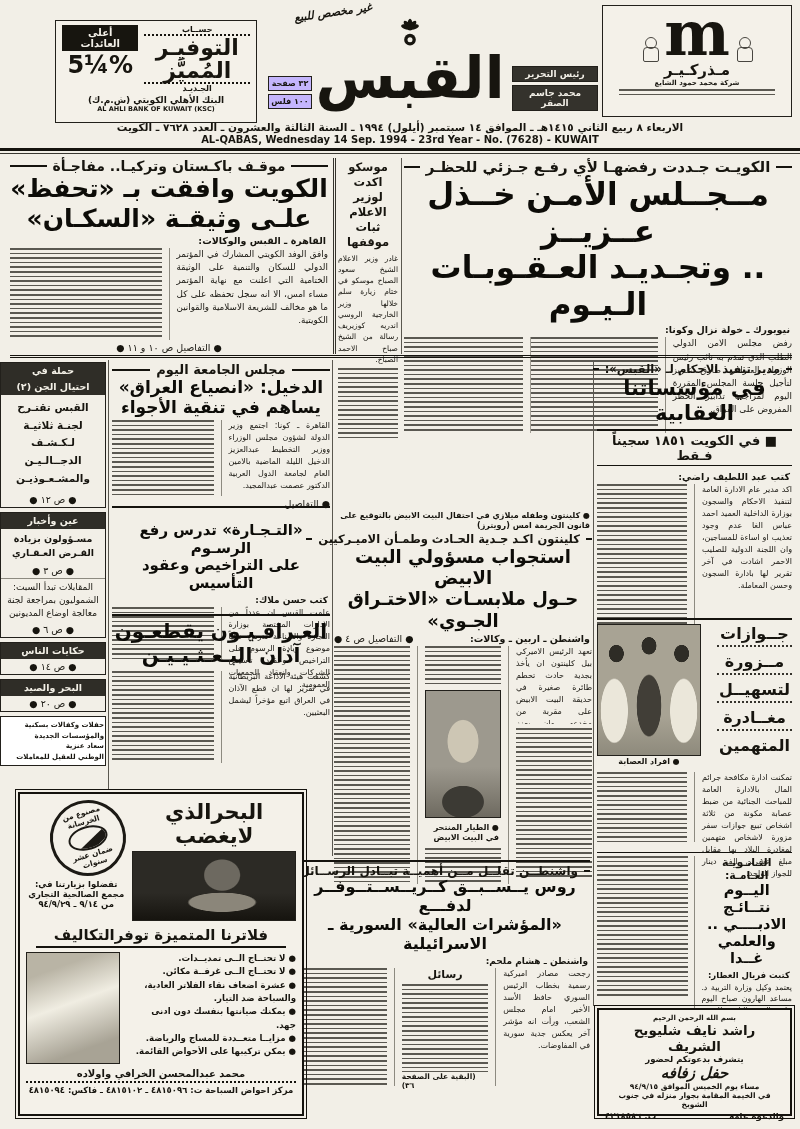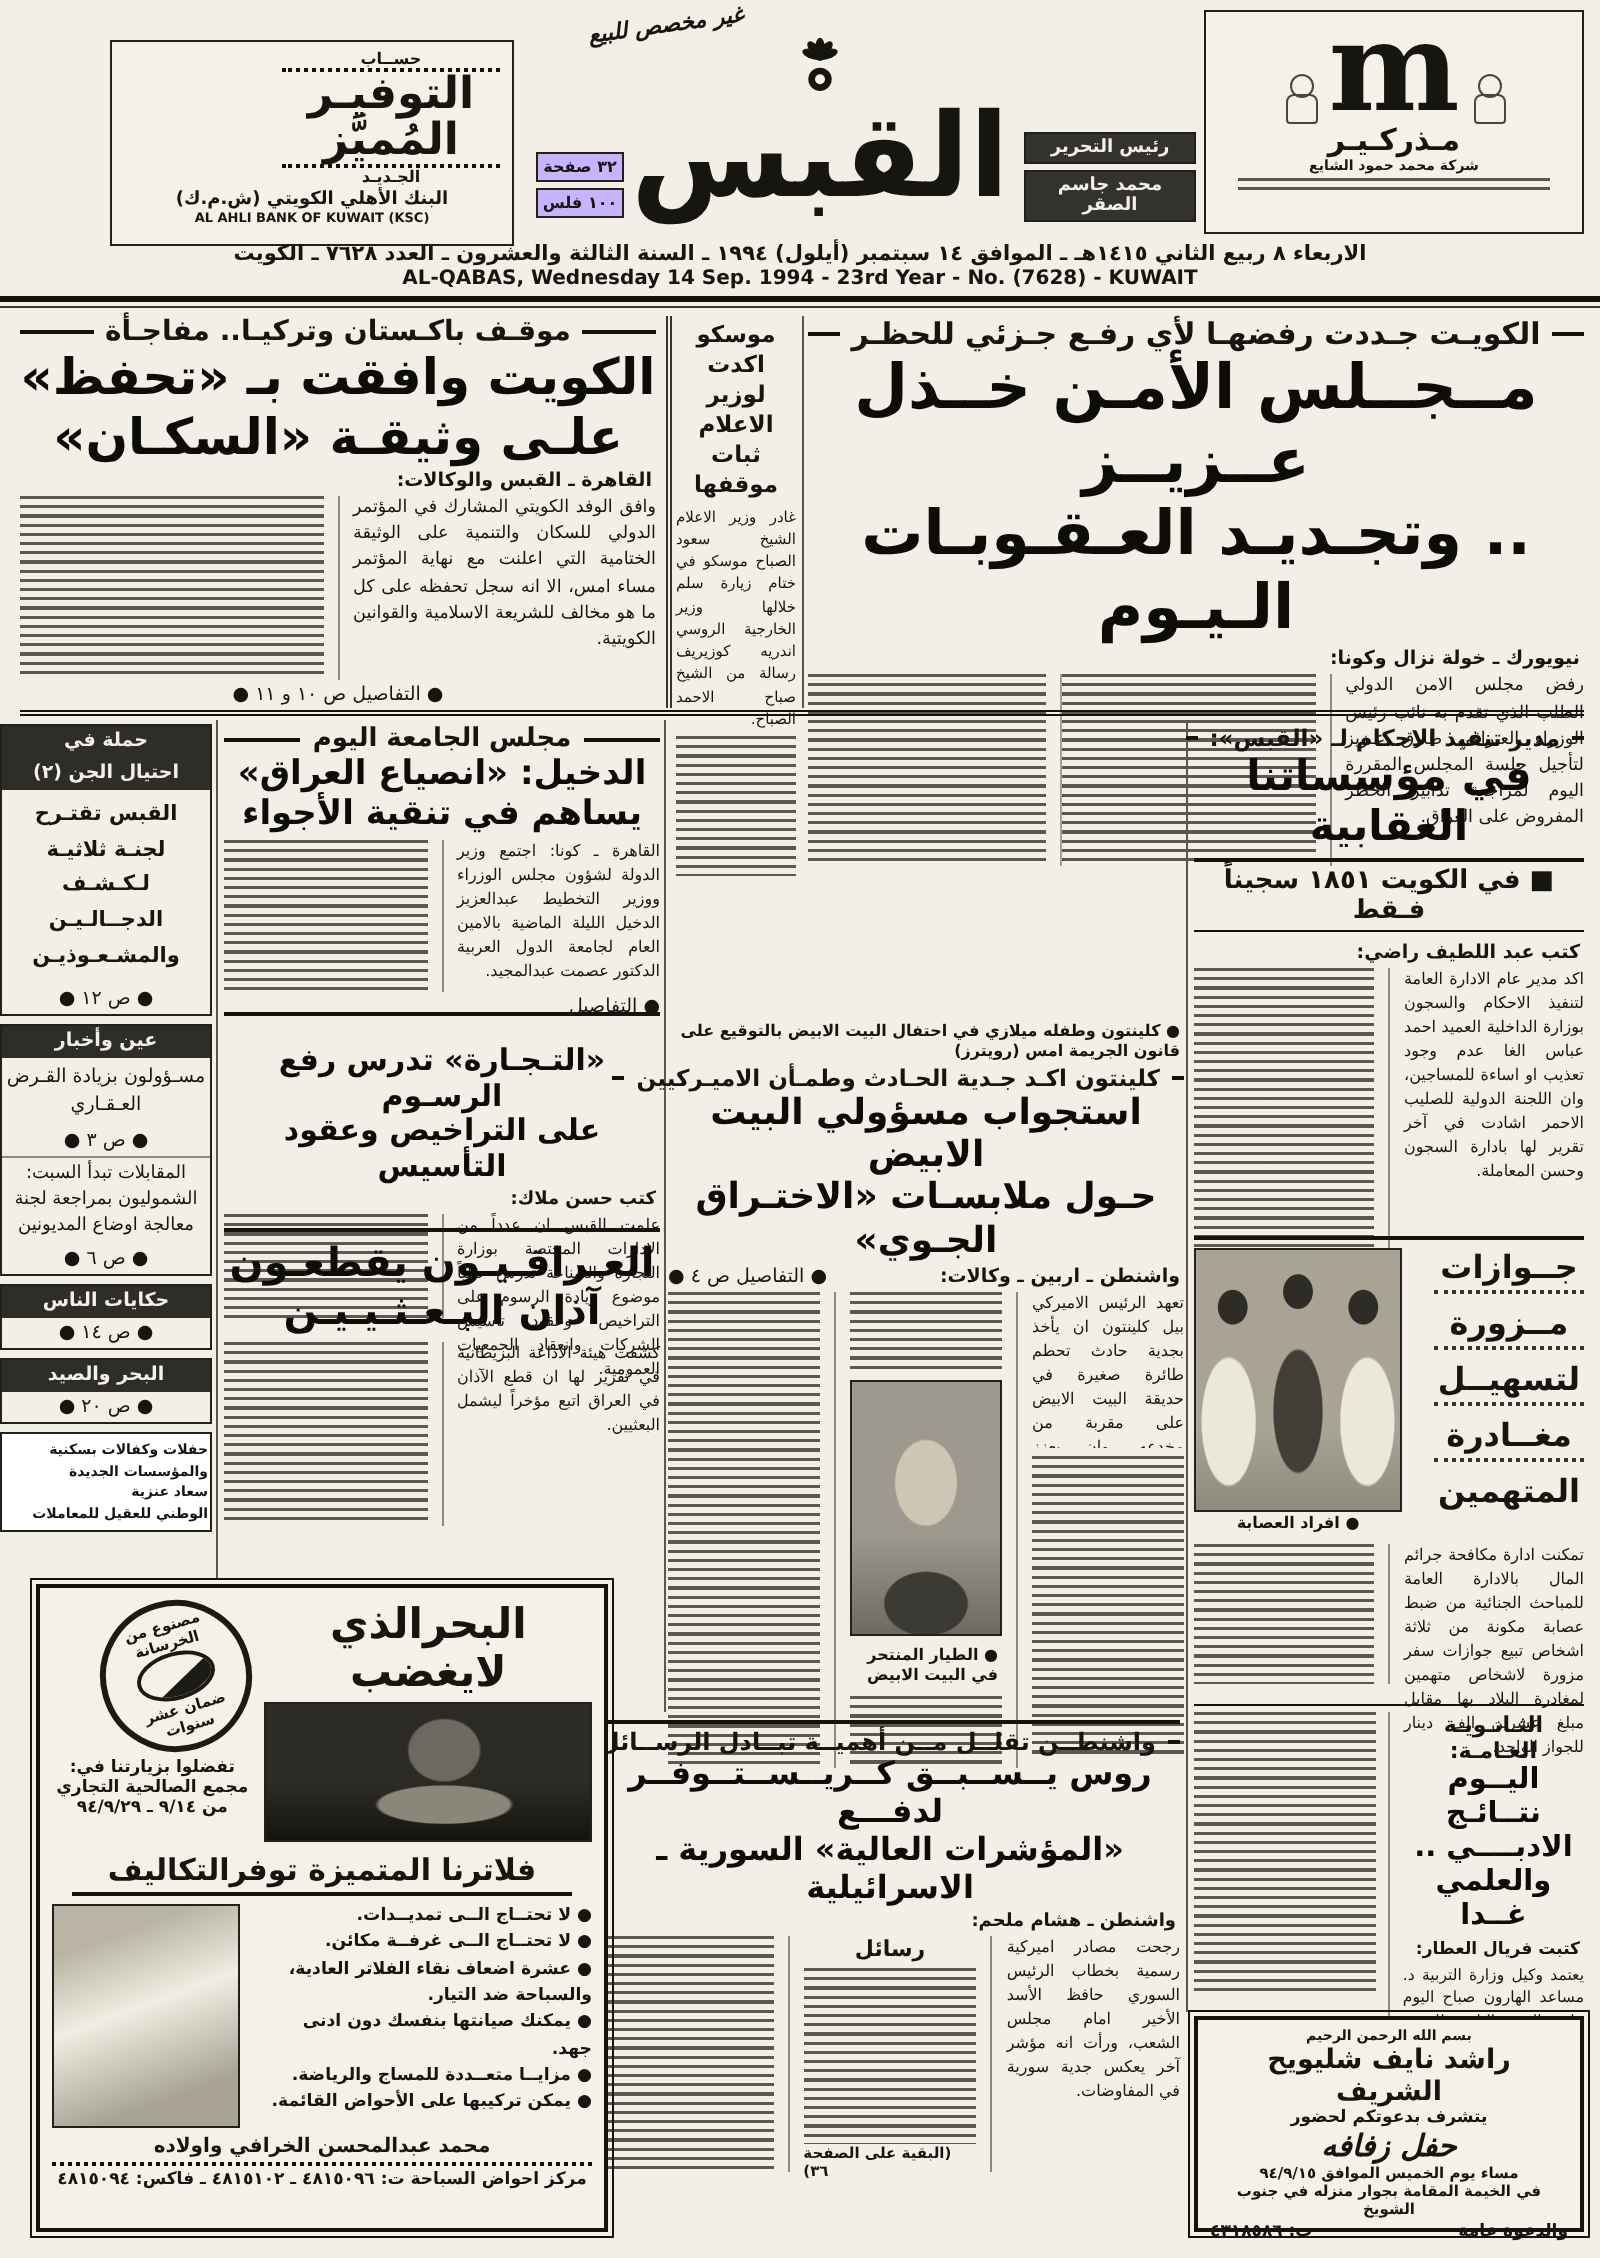--- a/index.html
+++ b/index.html
@@ -65,20 +65,27 @@
 <div id="page">
 
   <div class="abs bx" style="left:55px;top:20px;width:202px;height:103px;padding:4px 6px;background:#f4f1e9">
     <div style="display:flex;gap:6px">
       <div style="width:58%;text-align:center">
         <div class="dotline" style="font-size:8px;font-weight:bold">حســاب</div>
         <div style="font-size:22px;font-weight:900;line-height:1.05">التوفيـر</div>
         <div style="font-size:22px;font-weight:900;line-height:1.05">المُميَّز</div>
         <div class="dotline" style="font-size:8px;font-weight:bold;border-bottom:none;border-top:2px dotted #15130e">الجـديـد</div>
       </div>
+      <div style="width:42%;text-align:center">
+        <div style="background:#17150f;color:#f2efe7;font-weight:900;font-size:10px;line-height:1.1;padding:2px">
+          <div>أعلى</div>
+          <div>العائدات</div>
+        </div>
+        <div style="font-size:24px;font-weight:900;direction:ltr">5¼%</div>
+      </div>
     </div>
     <div style="text-align:center;margin-top:2px">
       <div style="font-size:9px;font-weight:bold">البنك الأهلي الكويتي (ش.م.ك)</div>
       <div style="font-size:6.5px;font-weight:bold;direction:ltr">AL AHLI BANK OF KUWAIT (KSC)</div>
     </div>
   </div>
 
   <div class="abs" style="left:288px;top:6px;width:90px;transform:rotate(-8deg);font-size:11px;font-style:italic;font-weight:bold;text-align:center">غير مخصص للبيع</div>
 
   <div class="abs" style="left:312px;top:18px;width:196px;text-align:center">
@@ -171,21 +178,21 @@
 
   <div class="abs" style="left:0;top:362px;width:106px">
     <div class="bx" style="margin-bottom:4px">
       <div class="darkhead">حملة في</div>
       <div class="darkhead">احتيال الجن (٢)</div>
       <div style="font-size:10.5px;font-weight:bold;text-align:center;line-height:1.7;padding:4px 2px">القبس تقتـرح لجنـة ثلاثيـة لـكـشـف الدجــالـيـن والمشـعـوذيـن</div>
       <div class="pgref">● ص ١٢ ●</div>
     </div>
     <div class="bx" style="margin-bottom:4px">
       <div class="darkhead">عين وأخبار</div>
-      <div style="font-size:9.5px;font-weight:normal;text-align:center;line-height:1.5;padding:3px 2px">مسـؤولون بزيادة القـرض العـقـاري</div>
+      <div style="font-size:9.5px;font-weight:bold;text-align:center;line-height:1.5;padding:3px 2px">مسـؤولون بزيادة القـرض العـقـاري</div>
       <div class="pgref">● ص ٣ ●</div>
       <div style="font-size:9px;font-weight:normal;text-align:center;line-height:1.45;padding:2px;border-top:1px solid #8d8a80">المقابلات تبدأ السبت: الشموليون بمراجعة لجنة معالجة اوضاع المديونين</div>
       <div class="pgref">● ص ٦ ●</div>
     </div>
     <div class="bx" style="margin-bottom:4px">
       <div class="darkhead">حكايات الناس</div>
       <div class="pgref">● ص ١٤ ●</div>
     </div>
     <div class="bx" style="margin-bottom:4px">
       <div class="darkhead">البحر والصيد</div>

